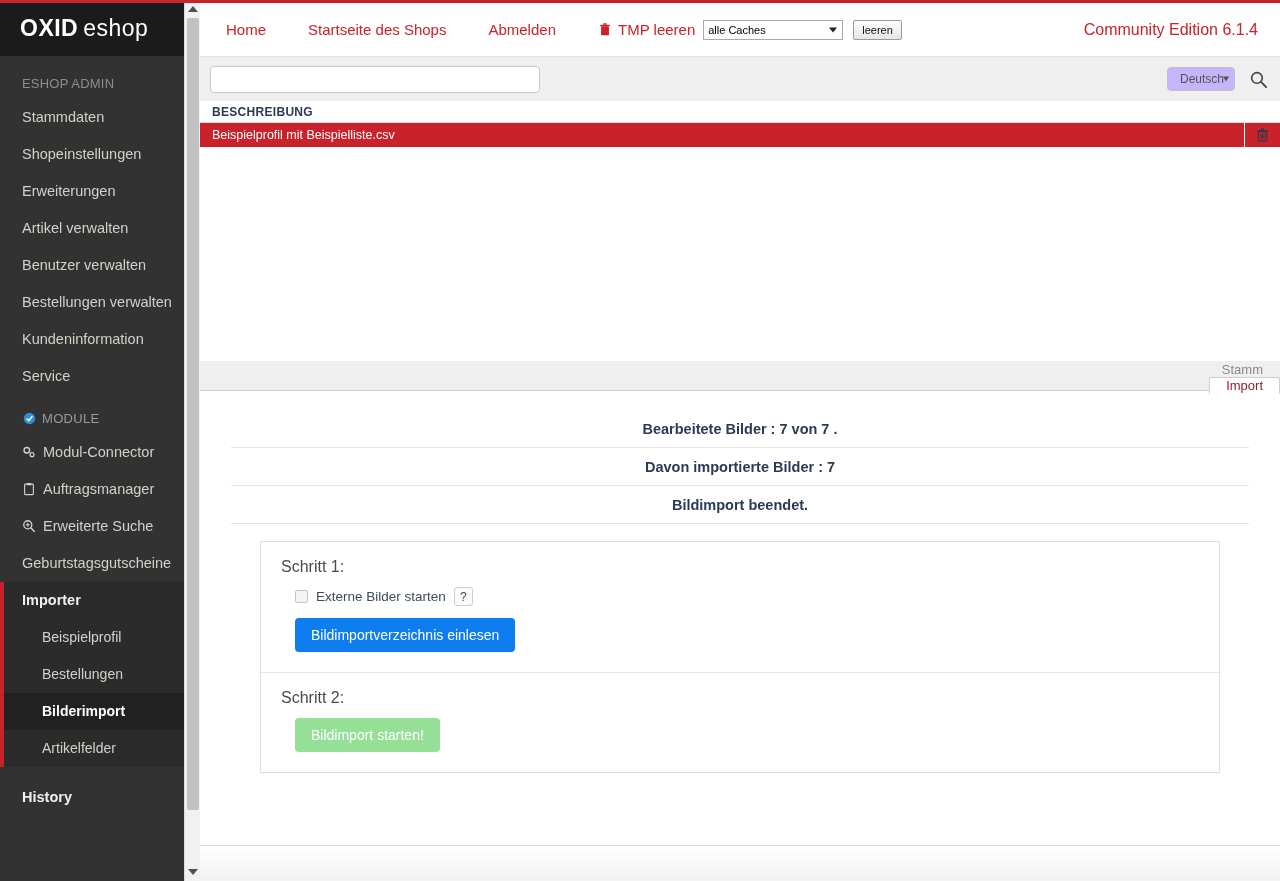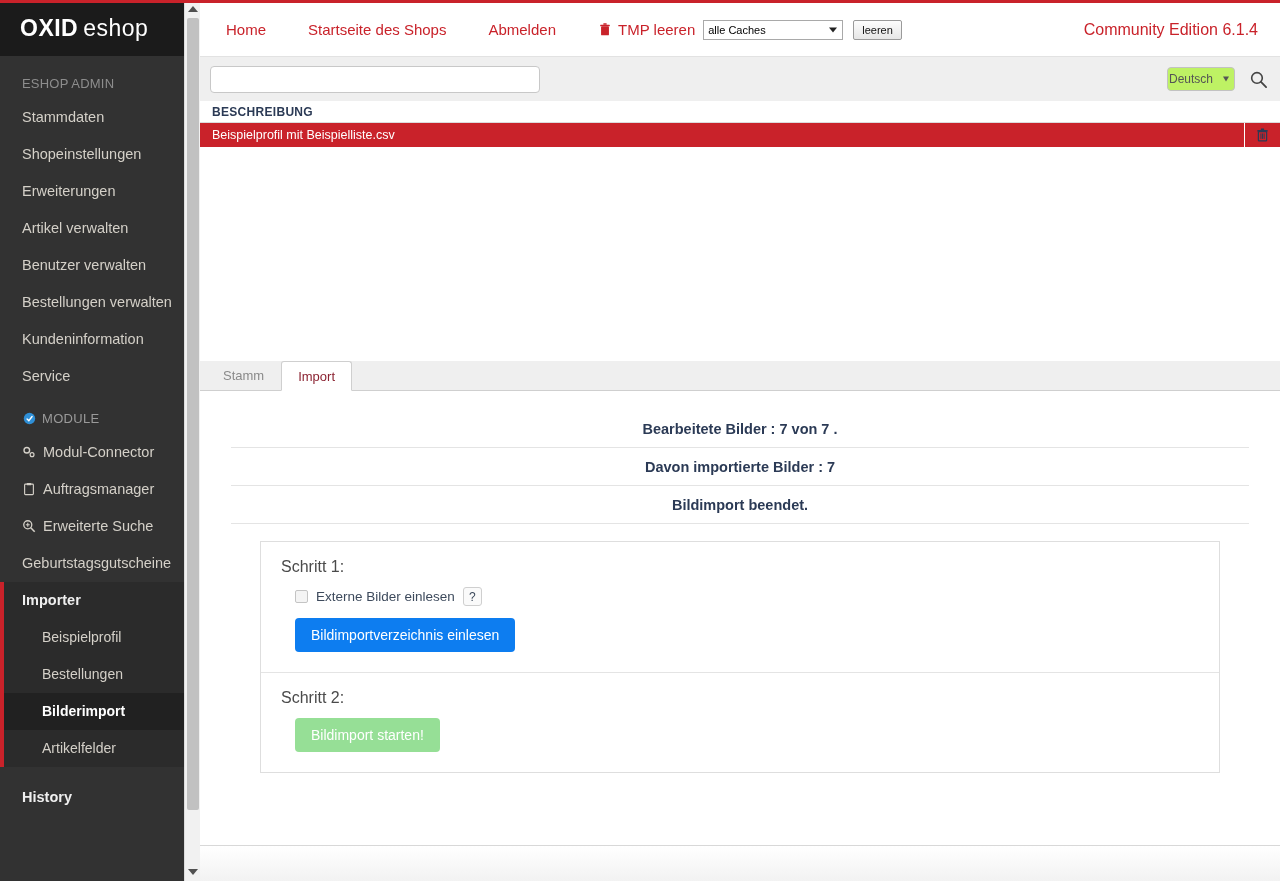--- a/index.html
+++ b/index.html
@@ -211,25 +211,25 @@
     outline: none;
   }
   .searchband-right {
     position: absolute; right: 12px; top: 50%; transform: translateY(-50%);
     display: flex; align-items: center; gap: 14px;
   }
   .lang-select {
     width: 68px; height: 24px;
     border: 1px solid #c2c2c2;
     border-radius: 4px;
-    background: #bef264;
+    background: #c4b5fd;
     font-size: 12px;
     color: #555;
     display: flex; align-items: center;
-    padding: 0 1px;
+    padding: 0 12px;
     position: relative;
   }
   .lang-select .caret {
     position: absolute; right: 5px; top: 50%; transform: translateY(-50%);
     width: 0; height: 0;
     border-left: 3.5px solid transparent; border-right: 3.5px solid transparent;
     border-top: 5px solid #555;
   }
   .mag { color: #444; display: flex; }
 
@@ -271,20 +271,21 @@
   }
 
   
   .tabbar {
     height: 30px;
     background: #efefef;
     border-bottom: 1px solid #cfcfcf;
     display: flex; align-items: flex-end;
     padding-left: 6px;
     position: relative;
+    flex-direction: column;
   }
   .tab {
     height: 30px;
     padding: 0 16px;
     display: flex; align-items: center;
     font-size: 13px;
     color: #8a8a8a;
     background: transparent;
     border: 1px solid transparent;
     border-bottom: none;
@@ -563,21 +564,21 @@
       <div class="status-line">Bearbeitete Bilder : 7 von 7 .</div>
       <div class="status-line">Davon importierte Bilder : 7</div>
       <div class="status-line">Bildimport beendet.</div>
 
       <div class="steps-box">
 
         <div class="step">
           <div class="step-title">Schritt 1:</div>
           <div class="chk-row">
             <span class="chk"></span>
-            <span class="chk-label">Externe Bilder einlesen</span>
+            <span class="chk-label">Externe Bilder starten</span>
             <span class="help-btn">?</span>
           </div>
           <button class="btn-blue">Bildimportverzeichnis einlesen</button>
         </div>
 
         <div class="step">
           <div class="step-title">Schritt 2:</div>
           <button class="btn-green">Bildimport starten!</button>
         </div>
 

